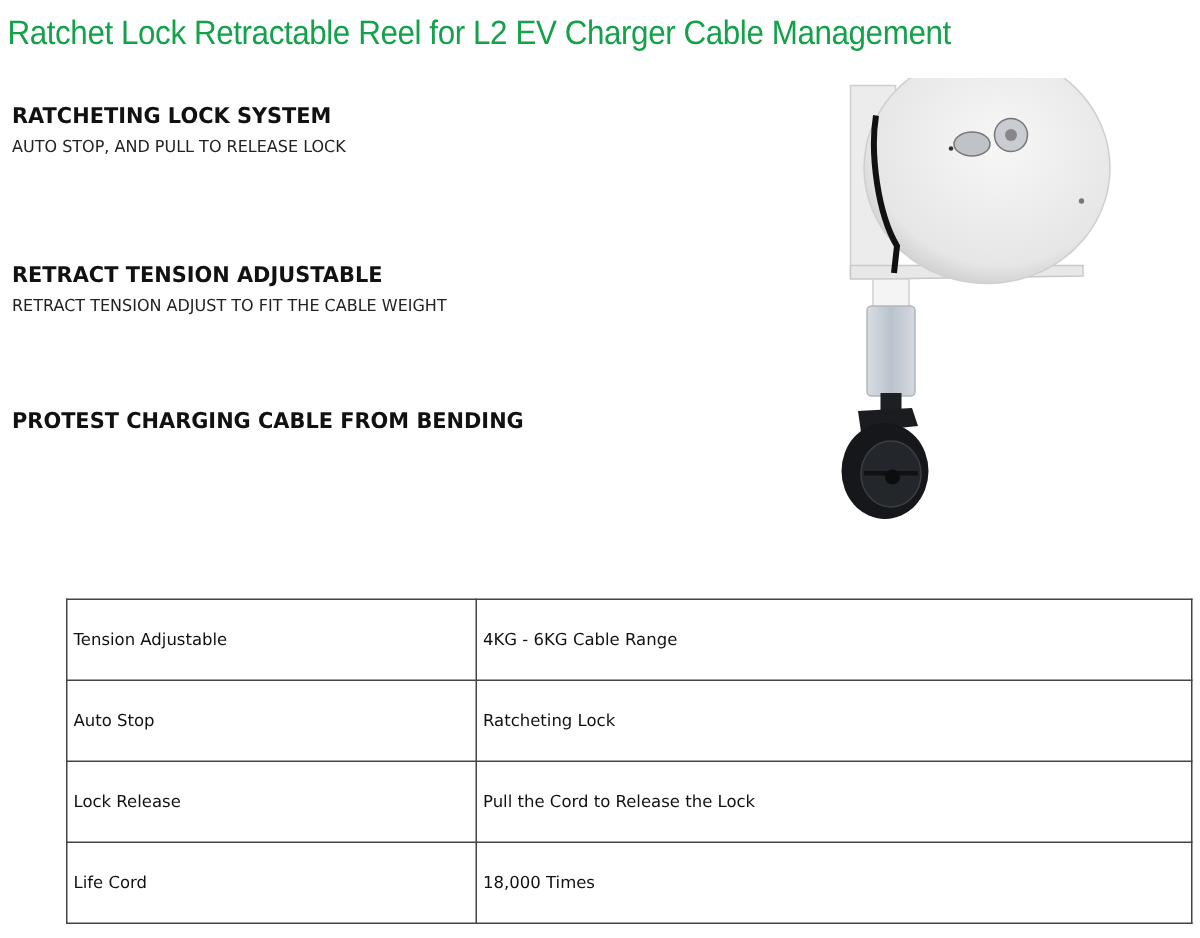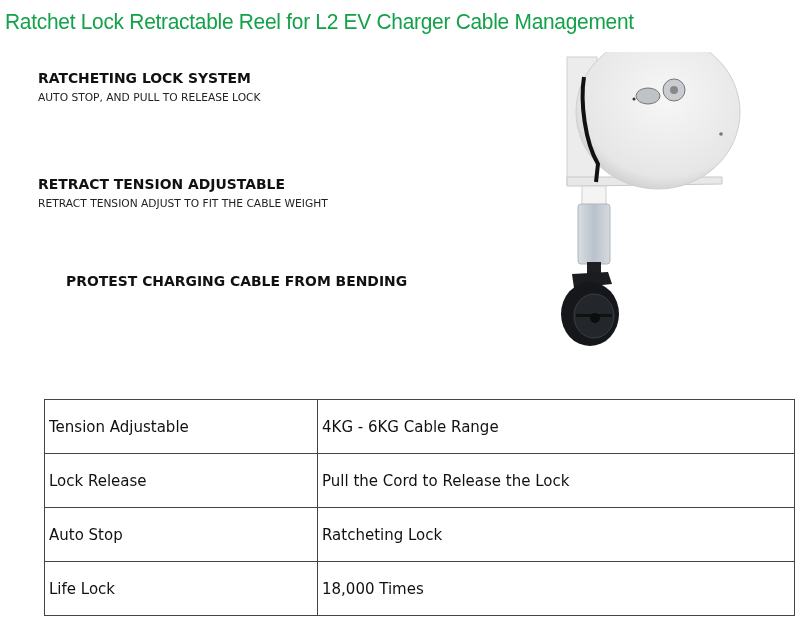--- a/index.html
+++ b/index.html
@@ -1,28 +1,28 @@
 <!DOCTYPE html>
 <html><head>
   <meta charset="utf-8">
   <style>
     html, body { margin: 0; padding: 0; background: #ffffff; }
     body { width: 800px; height: 625px; position: relative; overflow: hidden; font-family: "Liberation Sans", sans-serif; color: #111; }
     .title { position: absolute; left: 5px; top: 9px; font-size: 22.5px; color: #13a14a; letter-spacing: -0.3px; white-space: nowrap; transform: scaleX(0.93); transform-origin: left; }
-    .feature { position: absolute; left: 38px; }
+    .feature { position: absolute; left: 8px; }
     .feature h2 { margin: 0; font-size: 14.5px; font-weight: bold; color: #111; font-family: "DejaVu Sans", sans-serif; letter-spacing: 0; transform: scaleX(0.96); transform-origin: left; white-space: nowrap; }
     .feature p { margin: 5px 0 0 0; font-size: 11px; color: #222; font-family: "DejaVu Sans", sans-serif; white-space: nowrap; transform: scaleX(0.97); transform-origin: left; }
     .f1 { top: 70px; }
     .f2 { top: 176px; }
-    .f3 { top: 273px; margin-left: 28px; }
+    .f3 { top: 273px; }
 
     .product { position: absolute; left: 540px; top: 52px; width: 220px; height: 310px; }
 
     table.spec { position: absolute; left: 44px; top: 399px; width: 751px; border-collapse: collapse; }
-    table.spec td { border: 1px solid #444; height: 53px; font-size: 15px; font-family: "DejaVu Sans", sans-serif; color: #111; padding: 0 0 0 4px; vertical-align: middle; }
+    table.spec td { border: 1px solid #444; height: 53px; font-size: 11px; font-family: "DejaVu Sans", sans-serif; color: #111; padding: 0 0 0 4px; vertical-align: middle; }
     table.spec td.k { width: 268px; }
   </style>
 </head>
 <body>
 
 <div class="title">Ratchet Lock Retractable Reel for L2 EV Charger Cable Management</div>
 
 <div class="feature f1">
   <h2>RATCHETING LOCK SYSTEM</h2>
   <p>AUTO STOP, AND PULL TO RELEASE LOCK</p>
@@ -82,25 +82,25 @@
   </svg>
 </div>
 
 <table class="spec">
   <tbody>
     <tr>
       <td class="k">Tension Adjustable</td>
       <td>4KG - 6KG Cable Range</td>
     </tr>
     <tr>
+      <td class="k">Auto Stop</td>
+      <td>Ratcheting Lock</td>
+    </tr>
+    <tr>
       <td class="k">Lock Release</td>
       <td>Pull the Cord to Release the Lock</td>
     </tr>
     <tr>
-      <td class="k">Auto Stop</td>
-      <td>Ratcheting Lock</td>
-    </tr>
-    <tr>
-      <td class="k">Life Lock</td>
+      <td class="k">Life Cord</td>
       <td>18,000 Times</td>
     </tr>
   </tbody>
 </table>
 
 </body></html>

